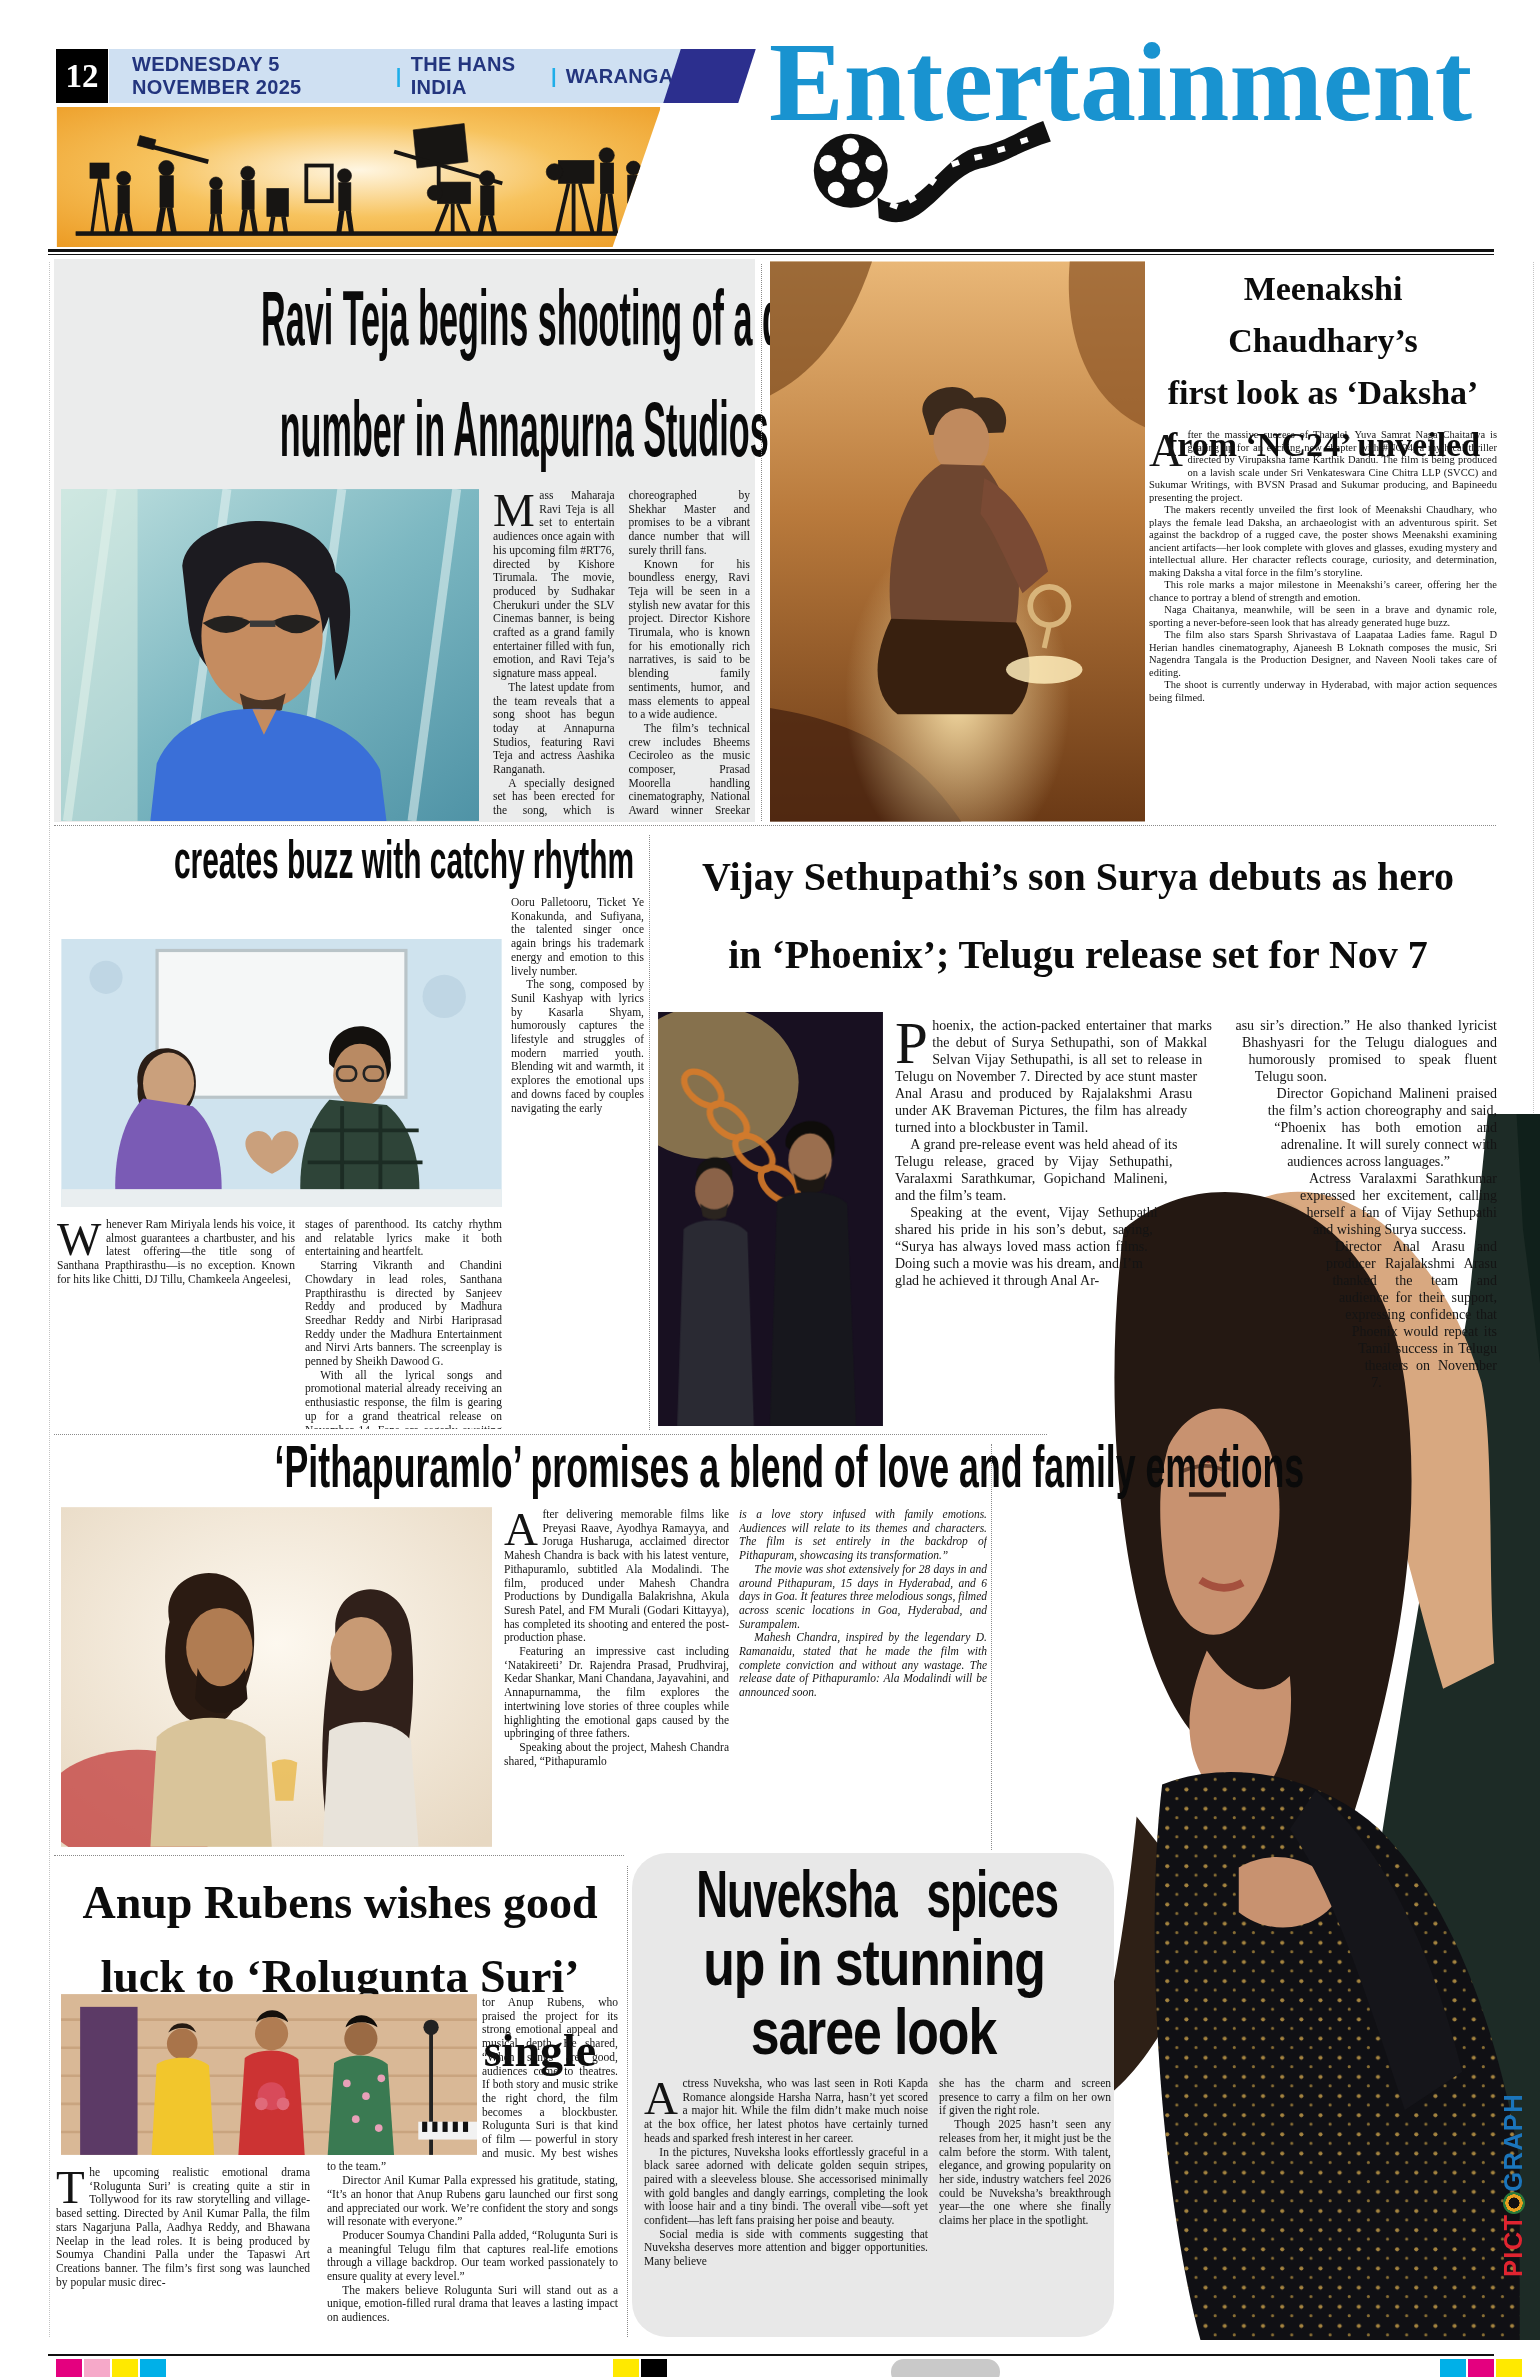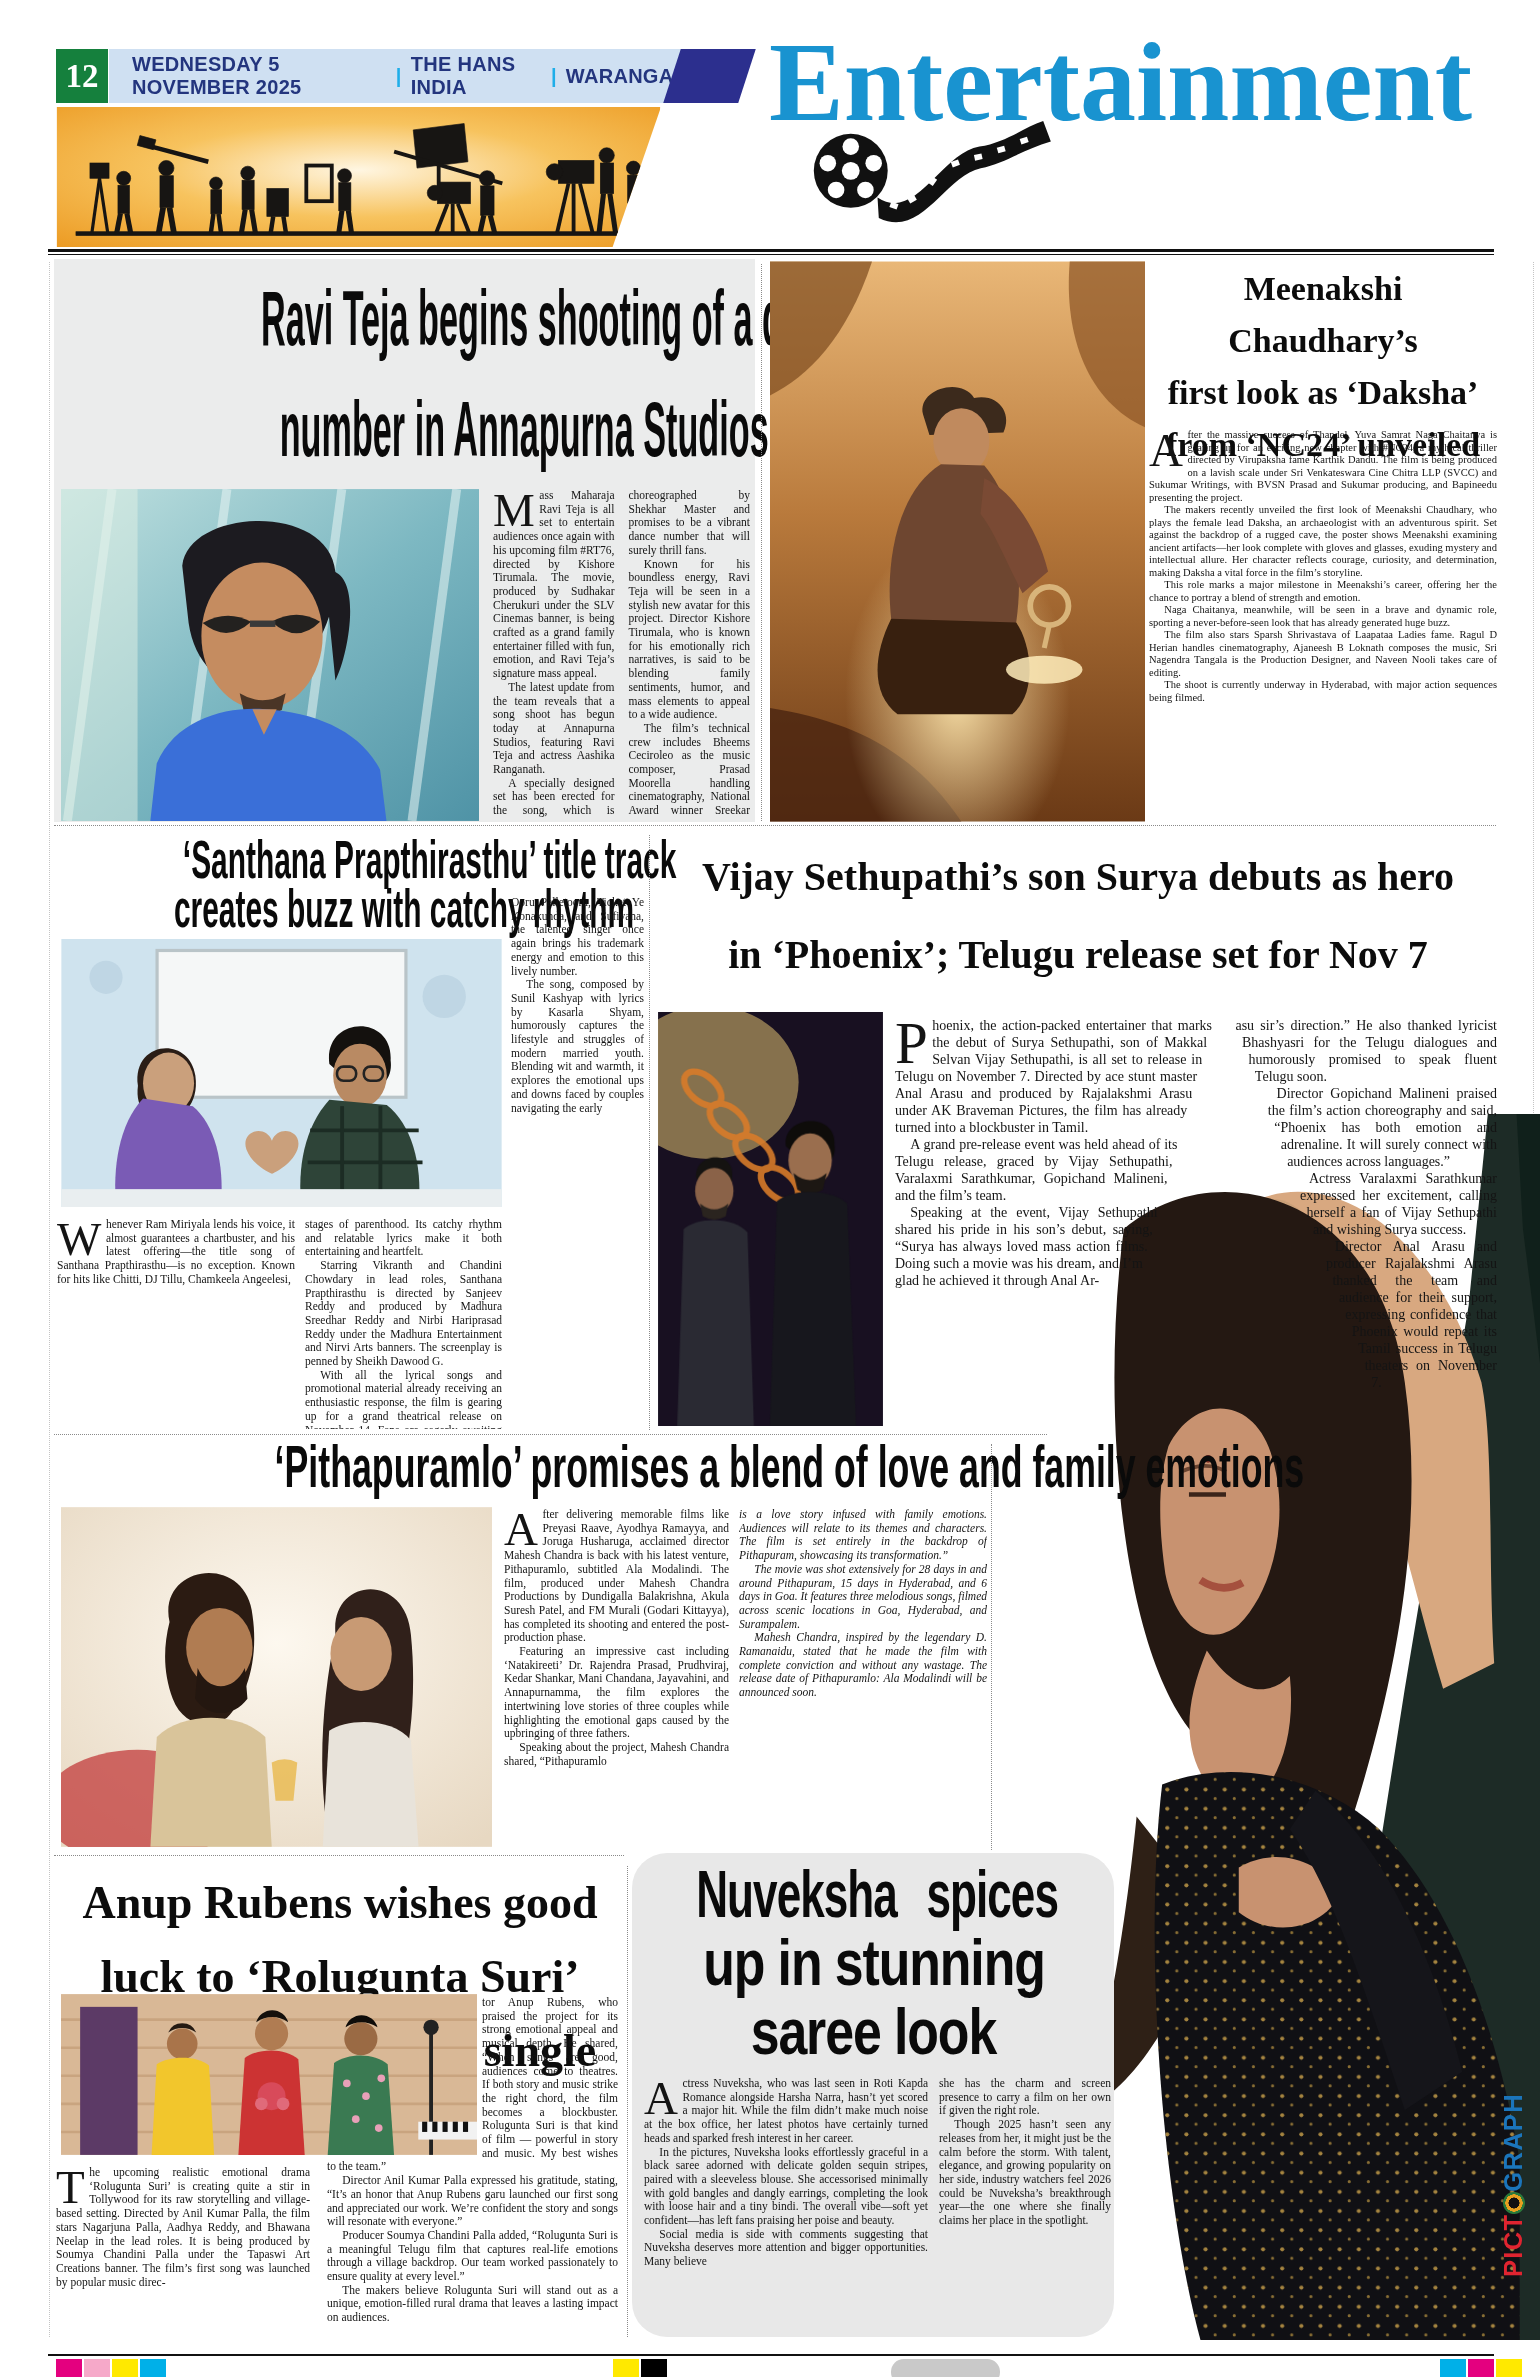--- a/index.html
+++ b/index.html
@@ -1,19 +1,19 @@
 <!DOCTYPE html>
 <html style="font-size:10.2px"><head>
 <meta charset="utf-8">
 <style>
   html,body{margin:0;padding:0;}
   body{width:1541px;height:2377px;position:relative;background:#ffffff;font-family:"Liberation Serif",serif;color:#141414;}
   .abs{position:absolute;}
   
-  .numbox{background:#15803d;color:#fff;font-family:"Liberation Serif",serif;font-weight:bold;font-size:33px;display:flex;align-items:center;justify-content:center;}
+  .numbox{background:#000000;color:#fff;font-family:"Liberation Serif",serif;font-weight:bold;font-size:33px;display:flex;align-items:center;justify-content:center;}
   .datebar{background:#cfe0f2;color:#23357e;font-family:"Liberation Sans",sans-serif;font-weight:bold;font-size:20px;display:flex;align-items:center;padding-left:29px;letter-spacing:0.3px;}
   .datebar .pipe{color:#1faee9;padding:0 9px;font-weight:bold;}
   .slash{background:#2c2f8e;transform:skewX(-18deg);}
   .masthead{color:#1993d0;font-family:"Liberation Serif",serif;font-weight:bold;font-size:112px;line-height:128px;text-align:center;white-space:nowrap;}
   .rule-thick{background:#111;height:2.6px;}
   .rule-thin{background:#111;height:0.6px;}
   
   .hl-serif{font-family:"Liberation Serif",serif;font-weight:bold;text-align:center;color:#0c0c0c;}
   .cond{text-align:center;}
   .cond .cl{display:block;}
@@ -273,21 +273,20 @@
         <p>Naga Chaitanya, meanwhile, will be seen in a brave and dynamic role, sporting a never-before-seen look that has already generated huge buzz.</p>
         <p>The film also stars Sparsh Shrivastava of Laapataa Ladies fame. Ragul D Herian handles cinematography, Ajaneesh B Loknath composes the music, Sri Nagendra Tangala is the Production Designer, and Naveen Nooli takes care of editing.</p>
         <p>The shoot is currently underway in Hyderabad, with major action sequences being filmed.</p>
       </div>
   </section>
 
   <div class="abs hdot" style="left:54px;top:825px;width:1442px;"></div>
 
   <section>
     <div class="abs cond a3hl" style="left:50px;top:835px;width:595px;height:101px;">
-      <span class="cl"><span>‘Santhana Prapthirasthu’ title track</span></span>
       <span class="cl"><span>creates buzz with catchy rhythm</span></span>
     </div>
     <div class="abs photo" style="left:61px;top:939px;width:441px;height:268px;">
       <svg width="441" height="268" viewBox="0 0 690 420">
         <rect width="690" height="420" fill="#cfe3ee"></rect>
         <rect x="150" y="18" width="390" height="230" fill="#f5f7f7" stroke="#b9c4c8" stroke-width="5"></rect>
         <circle cx="600" cy="90" r="34" fill="#bfd6e4"></circle>
           <circle cx="70" cy="60" r="26" fill="#bfd6e4"></circle>
         <g>
           <path d="M120 230 C 110 160, 200 150, 210 214 C 222 300, 110 310, 120 230 Z" fill="#2a1d16"></path>

